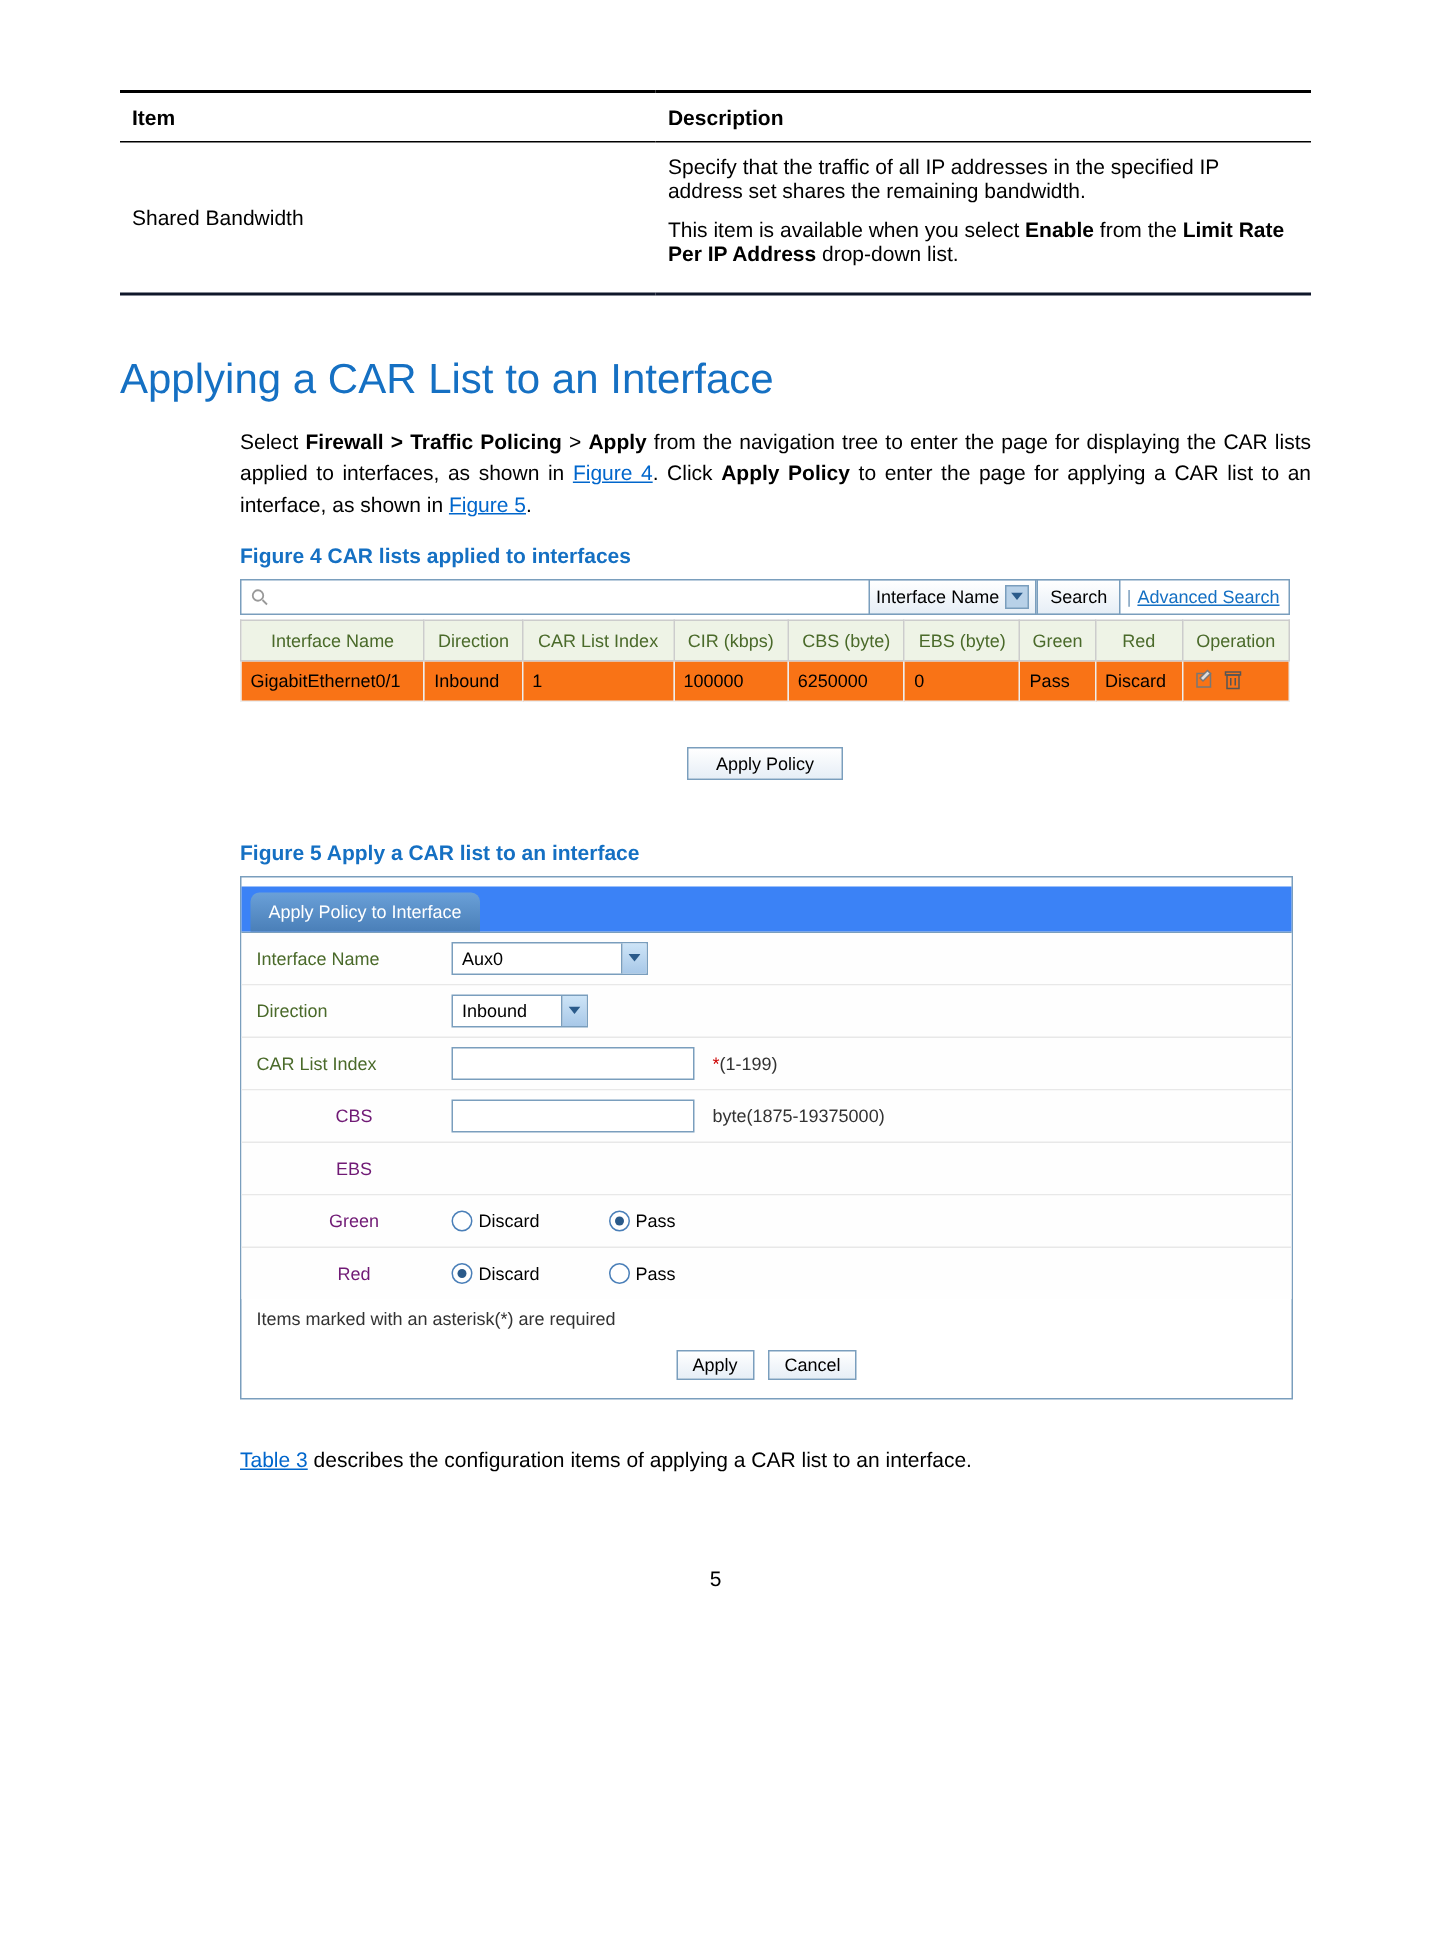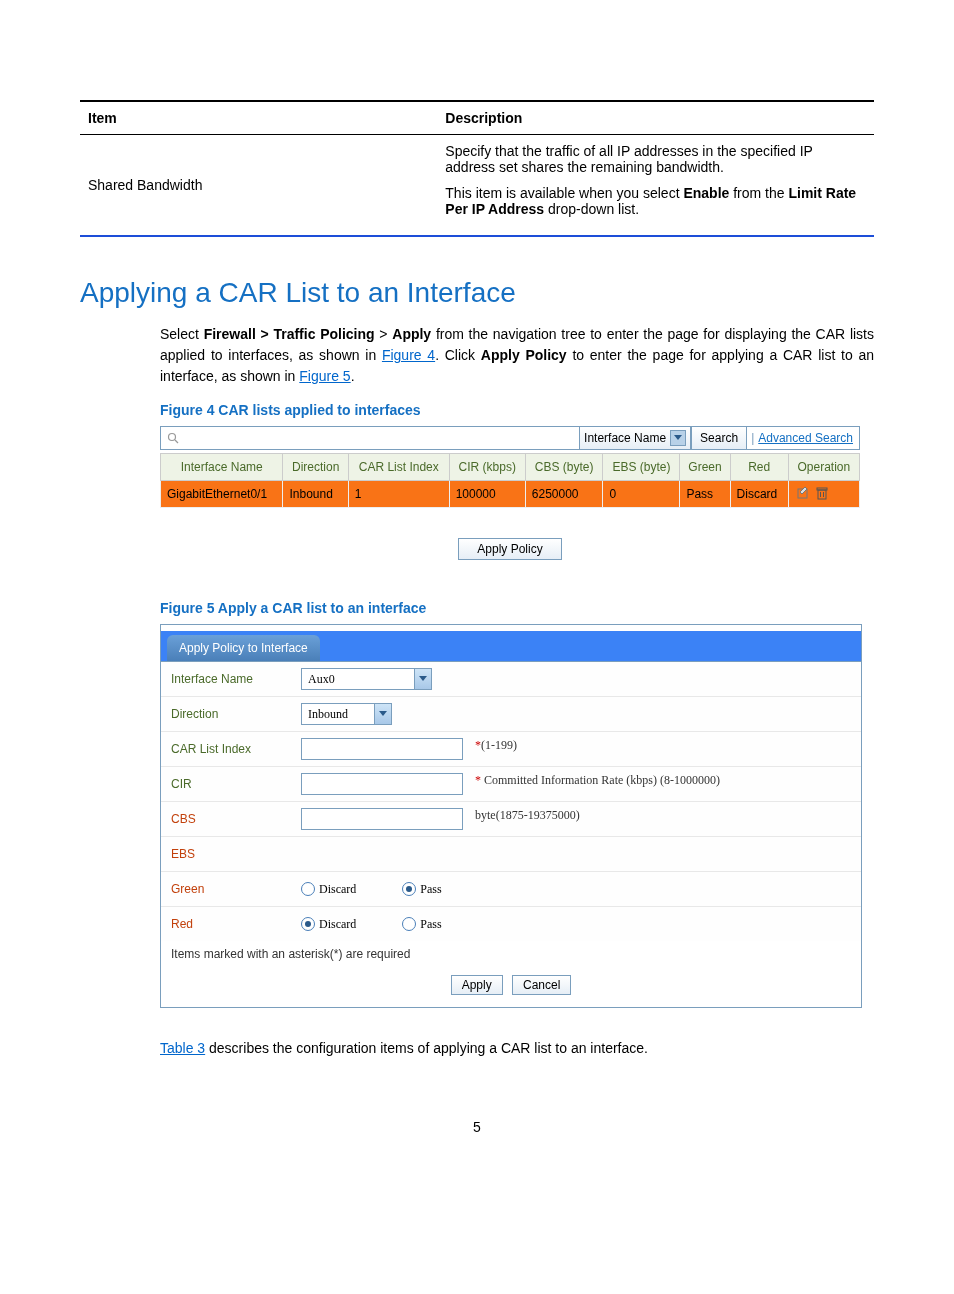--- a/index.html
+++ b/index.html
@@ -11,38 +11,37 @@
   }
   .page {
     width: 954px;
     margin: 0 auto;
     padding: 60px 80px 40px 80px;
     box-sizing: border-box;
   }
   .top-table {
     width: 100%;
     border-collapse: collapse;
-    margin-top: 40px;
     margin-bottom: 40px;
   }
   .top-table th {
     text-align: left;
     font-weight: bold;
     padding: 8px 8px;
     border-top: 2px solid #000;
     border-bottom: 1px solid #000;
     font-size: 14px;
   }
   .top-table td {
     padding: 8px 8px;
     vertical-align: middle;
     font-size: 14px;
   }
   .top-table .last-row td {
-    border-bottom: 2px solid #1d4ed8;
+    border-bottom: 2px solid #0f172a;
   }
   .desc-block {
     display: block;
     margin-bottom: 10px;
   }
   .return-line {
     font-size: 14px;
     margin: 20px 0 30px 80px;
   }
   a.link {
@@ -199,26 +198,27 @@
     border-bottom: 1px solid #e8e8e8;
     background: #fefefe;
     min-height: 22px;
   }
   .form-row .lbl {
     width: 130px;
     color: #4a6a2a;
     font-size: 12px;
   }
   .form-row .lbl.black {
-    color: #c2410c;
+    color: #701a75;
+    text-align: center;
   }
   .form-row .ctrl {
     display: flex;
+    align-items: center;
     gap: 6px;
-    font-family: Liberation Serif, serif;
   }
   .form-select {
     border: 1px solid #7a9ebd;
     display: inline-flex;
     align-items: center;
     height: 20px;
     background: #fff;
   }
   .form-select .val {
     padding: 0 6px;
@@ -428,27 +428,20 @@
         </span>
       </div>
       <div class="form-row">
         <span class="lbl">CAR List Index</span>
         <span class="ctrl">
           <span class="form-input"></span>
           <span class="hint"><span class="req">*</span><span>(1-199)</span></span>
         </span>
       </div>
       <div class="form-row">
-        <span class="lbl">CIR</span>
-        <span class="ctrl">
-          <span class="form-input"></span>
-          <span class="hint"><span class="req">*</span><span> Committed Information Rate (kbps) (8-1000000)</span></span>
-        </span>
-      </div>
-      <div class="form-row">
         <span class="lbl black">CBS</span>
         <span class="ctrl">
           <span class="form-input"></span>
           <span class="hint">byte(1875-19375000)</span>
         </span>
       </div>
       <div class="form-row">
         <span class="lbl black">EBS</span>
       </div>
       <div class="form-row">

